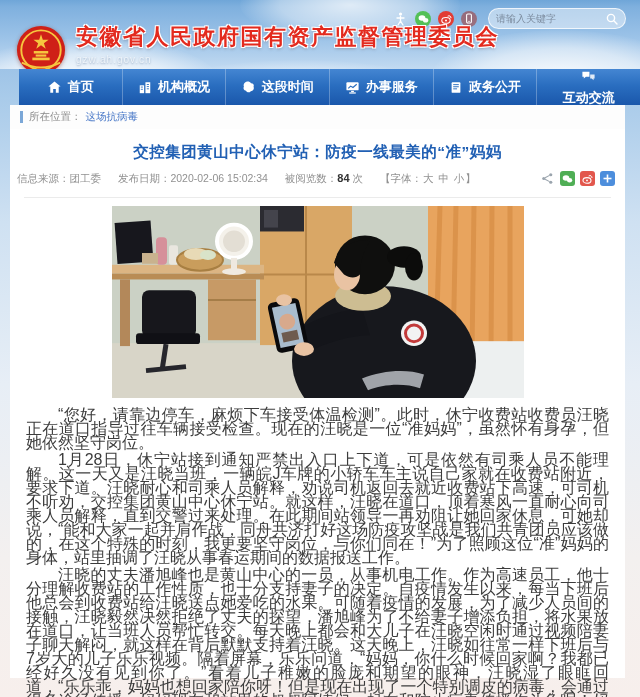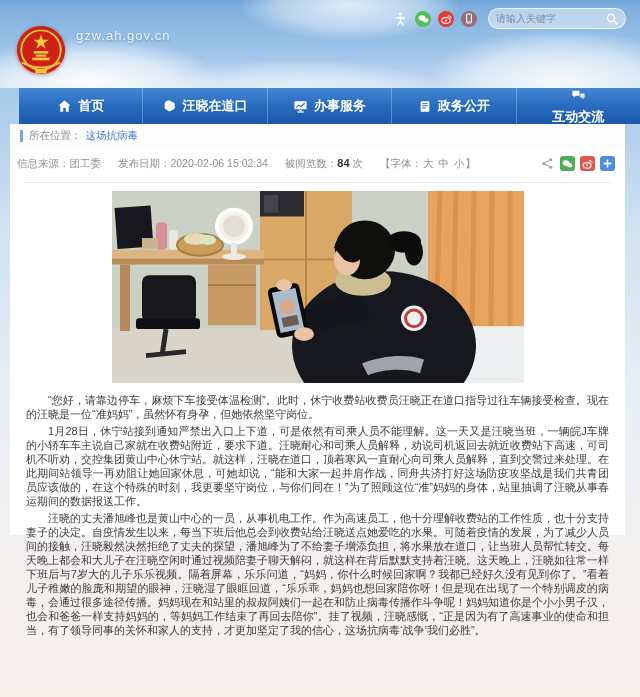--- a/index.html
+++ b/index.html
@@ -5,36 +5,36 @@
   * { margin:0; padding:0; box-sizing:border-box; }
   html,body { width:640px; height:697px; overflow:hidden; }
   body {
     font-family: "Liberation Sans", "DejaVu Sans", sans-serif;
     background: linear-gradient(180deg,#86b3e0 0%,#a9cbea 14%,#cfe1f2 32%,#e7eef6 55%,#f3f0ef 80%,#f7efec 100%);
   }
   .page { position:relative; width:640px; height:697px; overflow:hidden; }
 
   
   .header {
-    position:relative; height:88px;
+    position:relative; height:69px;
     background: linear-gradient(180deg,#6fa6d8 0%,#7fb0de 10%,#9cc3e8 55%,#c2daf1 100%);
     background-color:#8ab7e2;
     overflow:hidden;
   }
   .cloud { position:absolute; border-radius:50%;
     background: radial-gradient(ellipse at center, rgba(255,255,255,.95) 0%, rgba(255,255,255,.55) 45%, rgba(255,255,255,0) 72%);
   }
   .logo-row { position:absolute; left:16px; top:24px; display:flex; align-items:flex-start; }
   .emblem { width:50px; height:56px; margin-right:10px; filter: drop-shadow(0 1px 2px rgba(120,30,20,.45)); }
   .site-title {
     font-size:22px; font-weight:bold; color:#e32a1e; letter-spacing:1.5px; line-height:26px;
     text-shadow:-1px -1px 0 #fff,1px -1px 0 #fff,-1px 1px 0 #fff,1px 1px 0 #fff,0 2px 3px rgba(90,60,60,.35);
     white-space:nowrap;
   }
-  .site-url { font-size:13px; color:#eef4fa; letter-spacing:1px; margin-top:4px; text-shadow:0 1px 2px rgba(70,100,140,.5); }
+  .site-url { font-size:10px; color:#eef4fa; letter-spacing:1px; margin-top:4px; text-shadow:0 1px 2px rgba(70,100,140,.5); }
 
   .util-row { position:absolute; top:8px; right:14px; display:flex; align-items:center; gap:7px; }
   .uicon { width:16px; height:16px; border-radius:50%; display:flex; align-items:center; justify-content:center; cursor:pointer; }
   .uicon svg { display:block; }
   .u-access { background:transparent; }
   .u-wechat { background:#53c057; }
   .u-weibo  { background:#e23c34; }
   .u-mobile { background:rgba(160,70,70,.65); }
   .searchbox {
     display:flex; align-items:center; width:138px; height:21px; margin-left:4px;
@@ -50,21 +50,21 @@
   .nav-item {
     flex:1; display:flex; align-items:center; justify-content:center; gap:6px;
     color:#fff; font-size:13px; font-weight:bold; cursor:pointer;
     border-right:1px solid rgba(255,255,255,.28); position:relative;
   }
   .nav-item:last-child { border-right:none;flex-direction:column; }
   .nav-item.active { background:linear-gradient(180deg,#14ay 0%,#0d4190 0%,#0b2f72 100%); }
   .nav-icon { display:flex; align-items:center; }
 
   
-  .panel { position:relative; margin:0 15px 4px 10px; background:#ffffff; height:411px; }
+  .panel { position:relative; margin:0 15px 4px 10px; background:#ffffff; height:573px; }
 
   .breadcrumb { display:flex; align-items:center; height:24px; padding:0 10px; font-size:10.5px; color:#8a8a8a; background:#fdfdfd; }
   .crumb-bar { display:inline-block; width:3px; height:12px; background:#7ba7d7; margin-right:6px; }
   .crumb-link { color:#4a79c8; cursor:pointer; margin-left:4px; }
 
   .article-title { text-align:center; color:#2160b4; font-size:15.5px; font-weight:bold; padding-top:13px; letter-spacing:.5px; }
 
   .meta-row { position:relative; text-align:left; margin-top:9px; font-size:10.5px; color:#919191; height:16px; }
   .meta-row span.seg { margin:0 7px; }
   .meta-views b { color:#333; font-size:11px; }
@@ -76,21 +76,21 @@
   .s-weibo { background:#e2574d; }
   .s-plus { background:#4d8edc; }
 
   .divider { border-bottom:1px solid #ebebeb; margin:9px 14px 0 14px; }
 
   .photo-wrap { width:412px; height:192px; margin:8px auto 5px auto; overflow:hidden; }
   .photo-wrap svg { display:block; }
 
   .article-body { padding:2px 16px 0 16px; }
   .article-body p {
-    text-indent:2em; font-size:11px; line-height:14px; color:#3c3c3c;
+    text-indent:2em; font-size:16px; line-height:14px; color:#3c3c3c;
     text-align:justify; margin:3px 0;
   }
 </style>
 </head>
 <body>
 
 <div class="page">
 
   <div class="header">
     <div class="cloud" style="left:-40px;top:38px;width:260px;height:90px;"></div>
@@ -138,41 +138,56 @@
         <circle cx="26" cy="27" r="25" fill="#cf2017"></circle>
         <circle cx="26" cy="27" r="20.5" fill="none" stroke="#f6c63f" stroke-width="2"></circle>
         <polygon points="26,10.5 27.9,16.2 33.9,16.2 29,19.8 30.9,25.5 26,22 21.1,25.5 23,19.8 18.1,16.2 24.1,16.2" fill="#f6c63f"></polygon>
         <rect x="18.5" y="28" width="15" height="2.6" fill="#f6c63f"></rect>
         <rect x="20.5" y="31.6" width="11" height="2.2" fill="#f6c63f"></rect>
         <rect x="17" y="34.8" width="18" height="2.8" fill="#f6c63f"></rect>
         <rect x="20" y="47" width="12" height="4.4" rx="1" fill="#f6c63f"></rect>
         <path d="M6 40 Q26 50 46 40" stroke="#f6c63f" stroke-width="2" fill="none"></path>
       </svg>
       <div>
+        <div class="site-title">安徽省人民政府国有资产监督管理委员会</div>
         <div class="site-url">gzw.ah.gov.cn</div>
       </div>
     </div>
   </div>
 
   <div class="nav">
     <div class="nav-item active">
       <span class="nav-icon">
           <svg width="15" height="15" viewBox="0 0 16 16">
             <path d="M8 1.5 L14.5 7 H12.5 V13.5 H9.4 V9.5 H6.6 V13.5 H3.5 V7 H1.5 Z" fill="#fff"></path>
           </svg>
         </span>
       <span>首页</span>
     </div>
     <div class="nav-item">
       <span class="nav-icon">
           <svg width="14" height="15" viewBox="0 0 16 16">
+            <rect x="2" y="5.5" width="5" height="9" fill="#fff"></rect>
+            <rect x="8.5" y="2" width="5.5" height="12.5" fill="#fff"></rect>
+            <rect x="10" y="4" width="2.5" height="1" fill="#2a6ec0"></rect>
+            <rect x="10" y="6.5" width="2.5" height="1" fill="#2a6ec0"></rect>
+            <rect x="10" y="9" width="2.5" height="1" fill="#2a6ec0"></rect>
+            <rect x="3.2" y="7" width="2.4" height="1" fill="#2a6ec0"></rect>
+            <rect x="3.2" y="9.5" width="2.4" height="1" fill="#2a6ec0"></rect>
+          </svg>
+        </span>
+      <span>机构概况</span>
+    </div>
+    <div class="nav-item">
+      <span class="nav-icon">
+          <svg width="14" height="15" viewBox="0 0 16 16">
             <path d="M5 1.5 C7 .8 9.5 1.8 10.3 3 C12.8 3 14.2 5 13.2 7.2 C14.4 9.4 12.4 12.4 10 12.2 C8.4 14.4 5.6 13.6 4.6 11.6 C2.2 11.6 1 8.8 2.2 6.8 C1.2 4.6 3 2.2 5 1.5 Z" fill="#fff"></path>
           </svg>
         </span>
-      <span>汪晓在道口</span>
+      <span>这段时间</span>
     </div>
     <div class="nav-item">
       <span class="nav-icon">
           <svg width="15" height="15" viewBox="0 0 16 16">
             <rect x="1.5" y="2.5" width="13" height="8.5" rx="1" fill="#fff"></rect>
             <polyline points="3.5,9 6,6.5 8.5,8 12.5,4.5" stroke="#2a6ec0" stroke-width="1.2" fill="none"></polyline>
             <rect x="6.5" y="11.5" width="3" height="1.4" fill="#fff"></rect>
             <rect x="4.5" y="13.2" width="7" height="1.3" fill="#fff"></rect>
           </svg>
         </span>
@@ -201,20 +216,21 @@
   </div>
 
   <div class="panel">
 
     <div class="breadcrumb">
       <span class="crumb-bar"></span>
       <span>所在位置：</span>
       <span class="crumb-link">这场抗病毒</span>
     </div>
 
+    <div class="article-title">交控集团黄山中心休宁站：防疫一线最美的“准”妈妈</div>
 
     <div class="meta-row">
       <span class="seg">信息来源：团工委</span>
       <span class="seg">发布日期：2020-02-06 15:02:34</span>
       <span class="seg meta-views"><span>被阅览数：</span><b>84</b><span> 次</span></span>
       <span class="seg"><span>【字体：</span><span class="font-size-btn">大</span> <span class="font-size-btn">中</span> <span class="font-size-btn">小</span><span>】</span></span>
 
       <span class="share-icons">
         <span class="sicon s-share">
           <svg width="13" height="13" viewBox="0 0 14 14">

